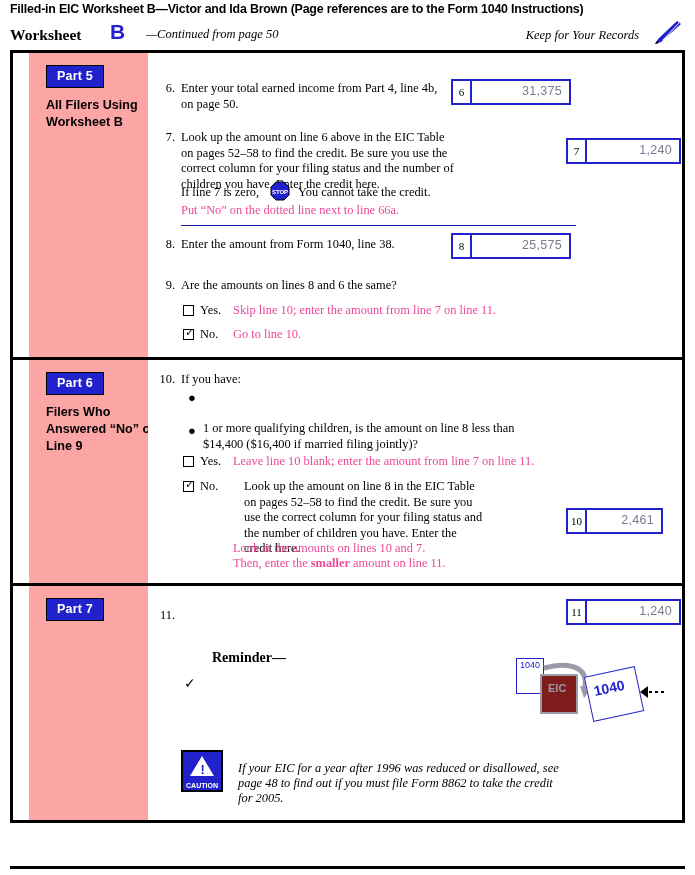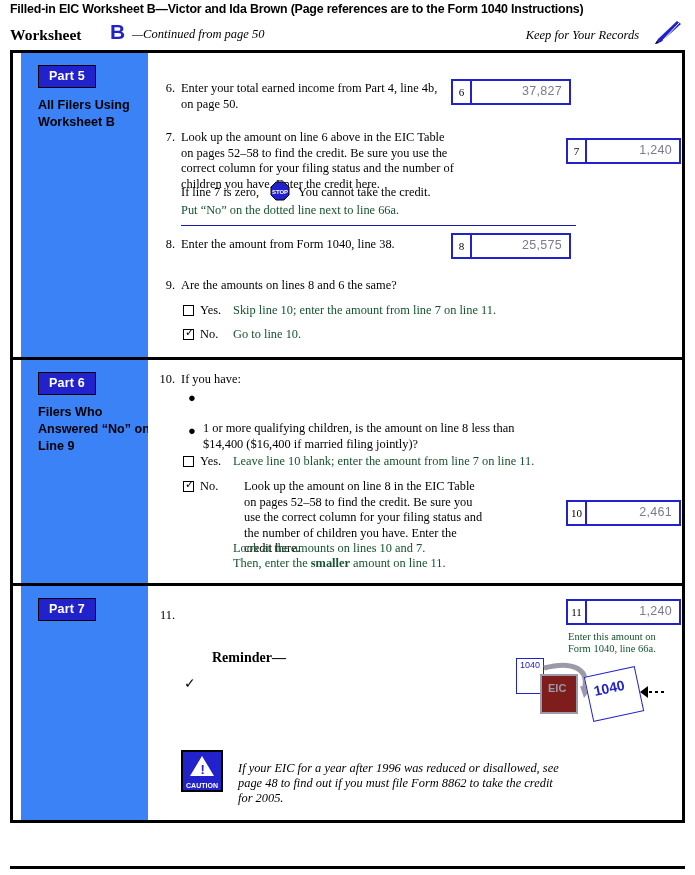--- a/index.html
+++ b/index.html
@@ -48,21 +48,21 @@
   .ws-b {
     position: absolute;
     left: 100px; top: -2px;
     font-family: "Liberation Sans", sans-serif;
     font-weight: bold;
     font-size: 21px;
     color: #2222cc;
   }
   .ws-cont {
     position: absolute;
-    left: 122px; top: 5px;
+    left: 136px; top: 5px;
     font-family: "Liberation Serif", serif;
     font-style: italic;
     font-size: 12.5px;
   }
   .keep {
     position: absolute;
     right: 46px; top: 6px;
     font-family: "Liberation Serif", serif;
     font-style: italic;
     font-size: 12.5px;
@@ -97,23 +97,23 @@
   }
   .band-sep {
     position: absolute;
     left: 0;
     width: 669px;
     height: 3px;
     background: #000;
   }
   .leftcol {
     position: absolute;
-    left: 8px;
+    left: 16px;
     width: 135px;
-    background: #3b82f6;
+    background: #fca5a5;
     box-sizing: border-box;
   }
   .part-tag {
     position: absolute;
     left: 17px;
     top: 12px;
     background: #2222cc;
     color: #fff;
     font-family: "Liberation Sans", sans-serif;
     font-weight: bold;
@@ -145,21 +145,21 @@
     font-size: 12.4px;
     text-align: right;
     width: 20px;
   }
   .txt {
     position: absolute;
     font-family: "Liberation Serif", serif;
     font-size: 12.4px;
     line-height: 15.5px;
   }
-  .blue { color: #14532d; }
+  .blue { color: #ec4899; }
   .bold { font-weight: bold; }
   .ital { font-style: italic; }
   
   .amt {
     position: absolute;
     border: 2px solid #2222cc;
     background: #fff;
     box-sizing: border-box;
     height: 26px;
   }
@@ -329,21 +329,21 @@
       <div class="leftcol" style="top:0; height:304px;">
         <div class="part-tag">Part 5</div>
         <div class="part-desc" style="top:44px;">All Filers Using Worksheet B</div>
       </div>
       <div class="rightcol" style="top:0; height:304px;">
 
         <div class="num" style="left:7px; top:28px;">6.</div>
         <div class="txt" style="left:33px; top:28px; width:260px;">Enter your total earned income from Part 4, line 4b, on page 50.</div>
         <div class="amt" style="left:303px; top:26px; width:120px;">
           <span class="tag">6</span>
-          <span class="val">37,827</span>
+          <span class="val">31,375</span>
         </div>
 
         <div class="num" style="left:7px; top:77px;">7.</div>
         <div class="txt" style="left:33px; top:77px; width:275px;">Look up the amount on line 6 above in the EIC Table on pages 52–58 to find the credit. Be sure you use the correct column for your filing status and the number of children you have. Enter the credit here.</div>
         <div class="amt" style="left:418px; top:85px; width:115px;">
           <span class="tag">7</span>
           <span class="val">1,240</span>
         </div>
 
         <div class="txt" style="left:33px; top:132px;">If line 7 is zero,</div>
@@ -403,41 +403,40 @@
         <div class="cbox" style="left:35px; top:121px;">
             <span class="chk">✓</span>
           </div>
         <div class="txt" style="left:52px; top:119px;">No.</div>
         <div class="txt" style="left:96px; top:119px; width:240px;">Look up the amount on line 8 in the EIC Table on pages 52–58 to find the credit. Be sure you use the correct column for your filing status and the number of children you have. Enter the credit here.</div>
         <div class="txt blue" style="left:85px; top:181px;">Look at the amounts on lines 10 and 7.</div>
         <div class="txt blue" style="left:85px; top:196px;">
           <span>Then, enter the </span><span class="bold">smaller</span><span> amount on line 11.</span>
         </div>
 
-        <div class="amt" style="left:418px; top:140px; width:115px;padding-left:16px;">
+        <div class="amt" style="left:418px; top:148px; width:97px;padding-left:16px;">
           <span class="tag">10</span>
           <span class="val">2,461</span>
         </div>
       </div>
     </div>
     <div class="band-sep" style="top:530px;"></div>
 
     <div class="band" style="top:533px; height:234px;">
       <div class="leftcol" style="top:0; height:234px;">
         <div class="part-tag">Part 7</div>
       </div>
       <div class="rightcol" style="top:0; height:234px;">
 
         <div class="num" style="left:1px; top:22px; width:26px;">11.</div>
 
         <div class="amt" style="left:418px; top:13px; width:115px;">
           <span class="tag">11</span>
           <span class="val">1,240</span>
         </div>
-        <div class="txt blue" style="left:420px; top:45px; width:112px; font-size:10.5px; line-height:12px;">Enter this amount on Form 1040, line 66a.</div>
 
         <div class="txt bold" style="left:64px; top:64px; font-size:14px;">Reminder—</div>
         <div class="check-mark" style="left:36px; top:89px;">✓</div>
 
         <div class="form1040" style="left:368px; top:72px; width:28px; height:36px;">
           <span class="lbl">1040</span>
         </div>
 
         <div class="eicbox" style="left:392px; top:88px; width:38px; height:40px;">
           <span class="lbl">EIC</span>

